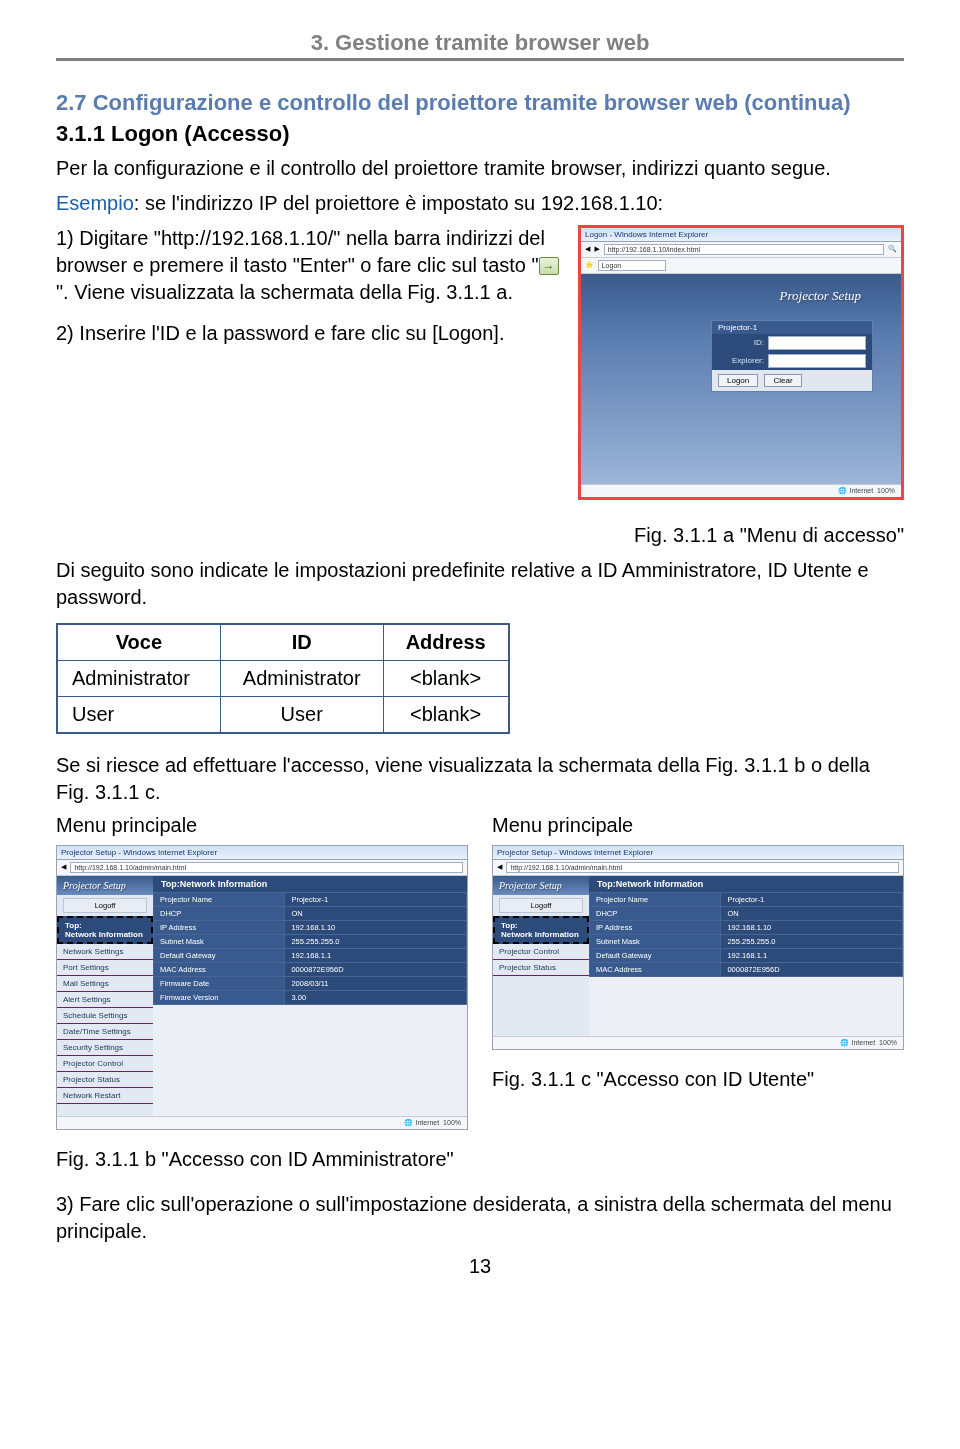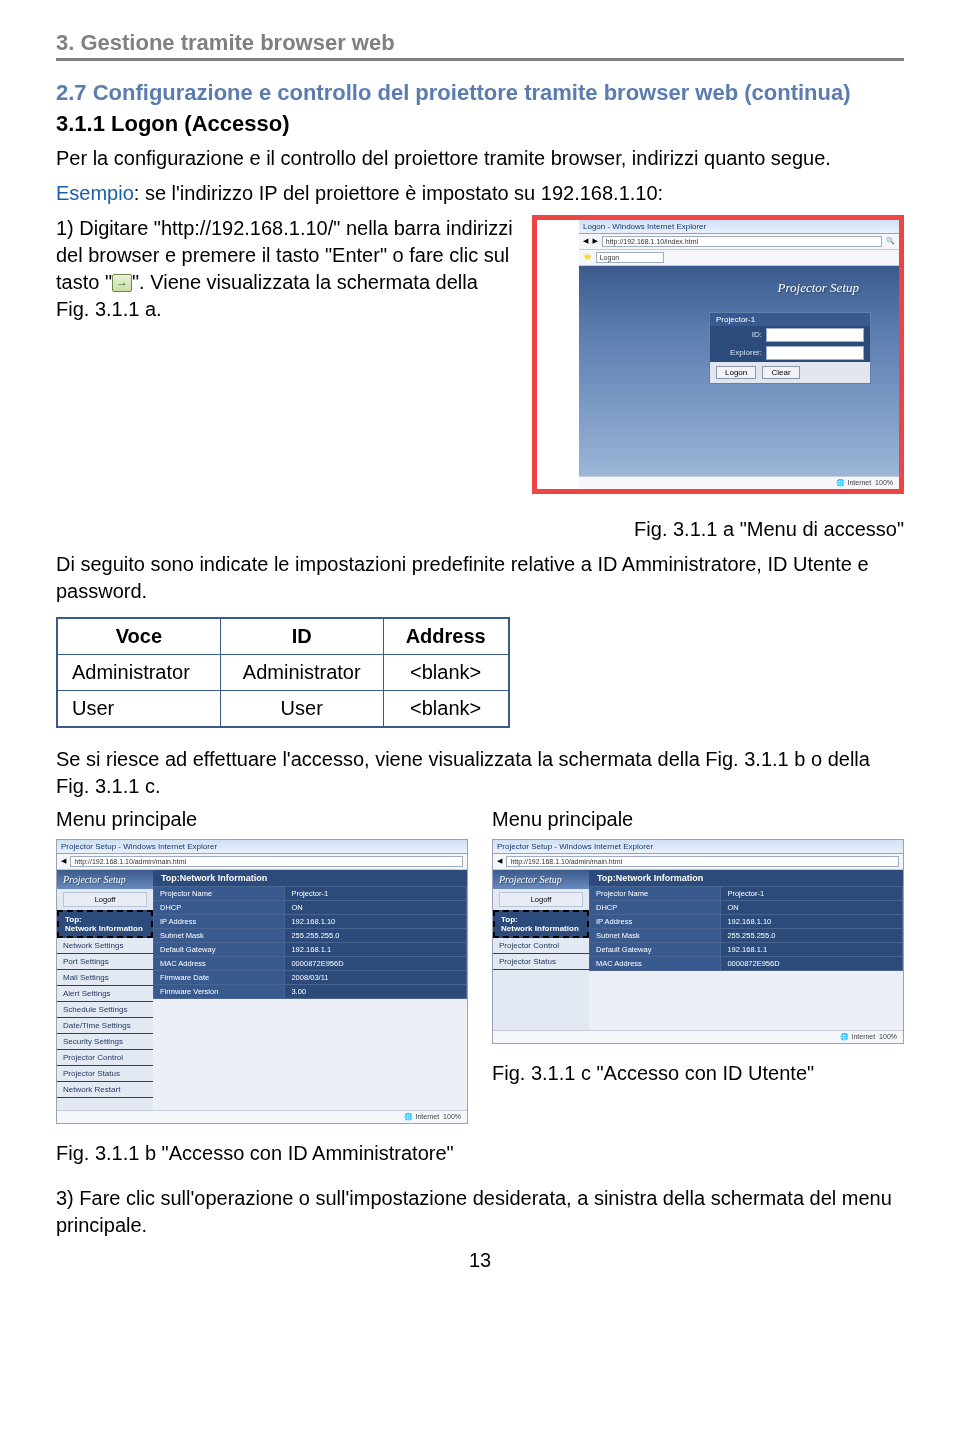--- a/index.html
+++ b/index.html
@@ -12,24 +12,24 @@
   }
   .page {
     padding: 30px 56px 30px 56px;
     box-sizing: border-box;
     position: relative;
   }
   .header-line {
     color: #808080;
     font-weight: bold;
     font-size: 22px;
-    text-align: left;
+    text-align: center;
     border-bottom: 3px solid #808080;
     padding-bottom: 2px;
-    margin-bottom: 18px;
+    margin-bottom: 28px;
   }
   .blue-title {
     color: #5a7cb0;
     font-weight: bold;
     font-size: 22px;
     margin-bottom: 4px;
     line-height: 1.25;
   }
   .sub-title {
     font-size: 22px;
@@ -46,24 +46,23 @@
   .two-col {
     display: flex;
     gap: 18px;
     align-items: flex-start;
   }
   .two-col .left { flex: 1 1 auto; }
   .two-col .right { flex: 0 0 320px; }
   .browser-shot {
     width: 320px;
     background: #fff;
-    border: 5px solid #ef4444;
+    border: 3px solid #ef4444;
     font-size: 7px;
     color: #000;
-    padding-left: 42px;
   }
   .br-title {
     background: linear-gradient(#cfe1f6,#e9f0fa);
     border-bottom: 1px solid #9aa3b5;
     padding: 2px 4px;
     font-size: 8px;
     color: #123a6f;
   }
   .br-tool {
     background: #f4f6f9;
@@ -196,20 +195,21 @@
 
   <div class="body-text esempio">
     <span class="esempio-lbl">Esempio</span><span>: se l'indirizzo IP del proiettore è impostato su 192.168.1.10:</span>
   </div>
 
   <div class="two-col">
     <div class="left">
       <div class="body-text">
         <span>1) Digitare "http://192.168.1.10/" nella barra indirizzi del browser e premere il tasto "Enter" o fare clic sul tasto "</span><span class="go-arrow">→</span><span>". Viene visualizzata la schermata della Fig. 3.1.1 a.</span>
       </div>
+      <div class="body-text" style="margin-top:14px;">2) Inserire l'ID e la password e fare clic su [Logon].</div>
     </div>
     <div class="right">
 
       <div class="browser-shot">
         <div class="br-title">Logon - Windows Internet Explorer</div>
         <div class="br-tool">
           <span>◀</span>
           <span>▶</span>
           <div class="addr-box">http://192.168.1.10/index.html</div>
           <span>🔍</span>

